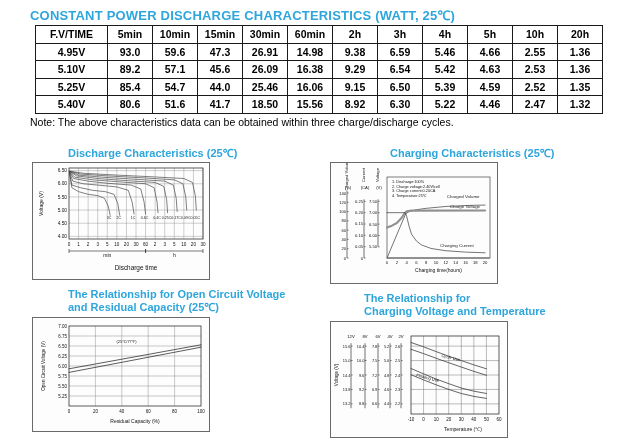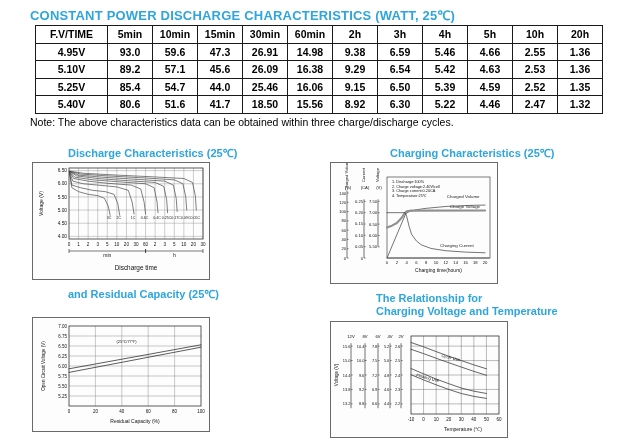--- a/index.html
+++ b/index.html
@@ -269,20 +269,21 @@
       <text x="114.85714285714286" y="101" font-size="4.2" text-anchor="middle" fill="#111">12</text>
       <text x="124.66666666666666" y="101" font-size="4.2" text-anchor="middle" fill="#111">14</text>
       <text x="134.47619047619048" y="101" font-size="4.2" text-anchor="middle" fill="#111">16</text>
       <text x="144.28571428571428" y="101" font-size="4.2" text-anchor="middle" fill="#111">18</text>
       <text x="154.09523809523807" y="101" font-size="4.2" text-anchor="middle" fill="#111">20</text>
       <text x="107.5" y="109" font-size="5" text-anchor="middle" fill="#111">Charging time(hours)</text>
     </svg>
 </div>
 
 <div class="sec-title" style="left:32px;top:288px;">
+  <div>The Relationship for Open Circuit Voltage</div>
   <div>and Residual Capacity (25℃)</div>
 </div>
 <div class="chart-frame" style="left:32px;top:317px;width:176px;height:113px;">
   <svg id="chart3" width="176" height="113" viewBox="0 0 176 113">
       <g>
         <line x1="62.400000000000006" y1="8" x2="62.400000000000006" y2="88" stroke="#777" stroke-width="0.4"></line>
         <line x1="88.80000000000001" y1="8" x2="88.80000000000001" y2="88" stroke="#777" stroke-width="0.4"></line>
         <line x1="115.2" y1="8" x2="115.2" y2="88" stroke="#777" stroke-width="0.4"></line>
         <line x1="141.60000000000002" y1="8" x2="141.60000000000002" y2="88" stroke="#777" stroke-width="0.4"></line>
         <line x1="36" y1="18" x2="168" y2="18" stroke="#777" stroke-width="0.4"></line>
@@ -309,21 +310,21 @@
       <text x="88.80000000000001" y="95" font-size="4.5" text-anchor="middle" fill="#111">40</text>
       <text x="115.2" y="95" font-size="4.5" text-anchor="middle" fill="#111">60</text>
       <text x="141.60000000000002" y="95" font-size="4.5" text-anchor="middle" fill="#111">80</text>
       <text x="168" y="95" font-size="4.5" text-anchor="middle" fill="#111">100</text>
       <text x="102" y="105" font-size="5" text-anchor="middle" fill="#111">Residual Capacity (%)</text>
       <text x="12" y="48" font-size="4.6" text-anchor="middle" fill="#111" transform="rotate(-90 12 48)">Open Circuit Voltage (V)</text>
       <text x="83.52" y="25.19999999999999" font-size="4" fill="#222">(25℃/77℉)</text>
     </svg>
 </div>
 
-<div class="sec-title" style="left:340px;top:292px;">
+<div class="sec-title" style="left:328px;top:292px;">
   <div>The Relationship for</div>
   <div>Charging Voltage and Temperature</div>
 </div>
 <div class="chart-frame" style="left:330px;top:321px;width:176px;height:115px;">
   <svg id="chart4" width="176" height="115" viewBox="0 0 176 115">
       <g>
         <text x="20" y="16.3333333333333" font-size="4.2" text-anchor="middle" fill="#111">12V</text>
         <line x1="20" y1="21.2222222222222" x2="20" y2="86.22222222222221" stroke="#333" stroke-width="0.7"></line>
         <line x1="20" y1="24.111111111111086" x2="21.6" y2="24.111111111111086" stroke="#333" stroke-width="0.6"></line>
         <text x="19.3" y="25.611111111111086" font-size="3.9" text-anchor="end" fill="#111">15.6</text>

